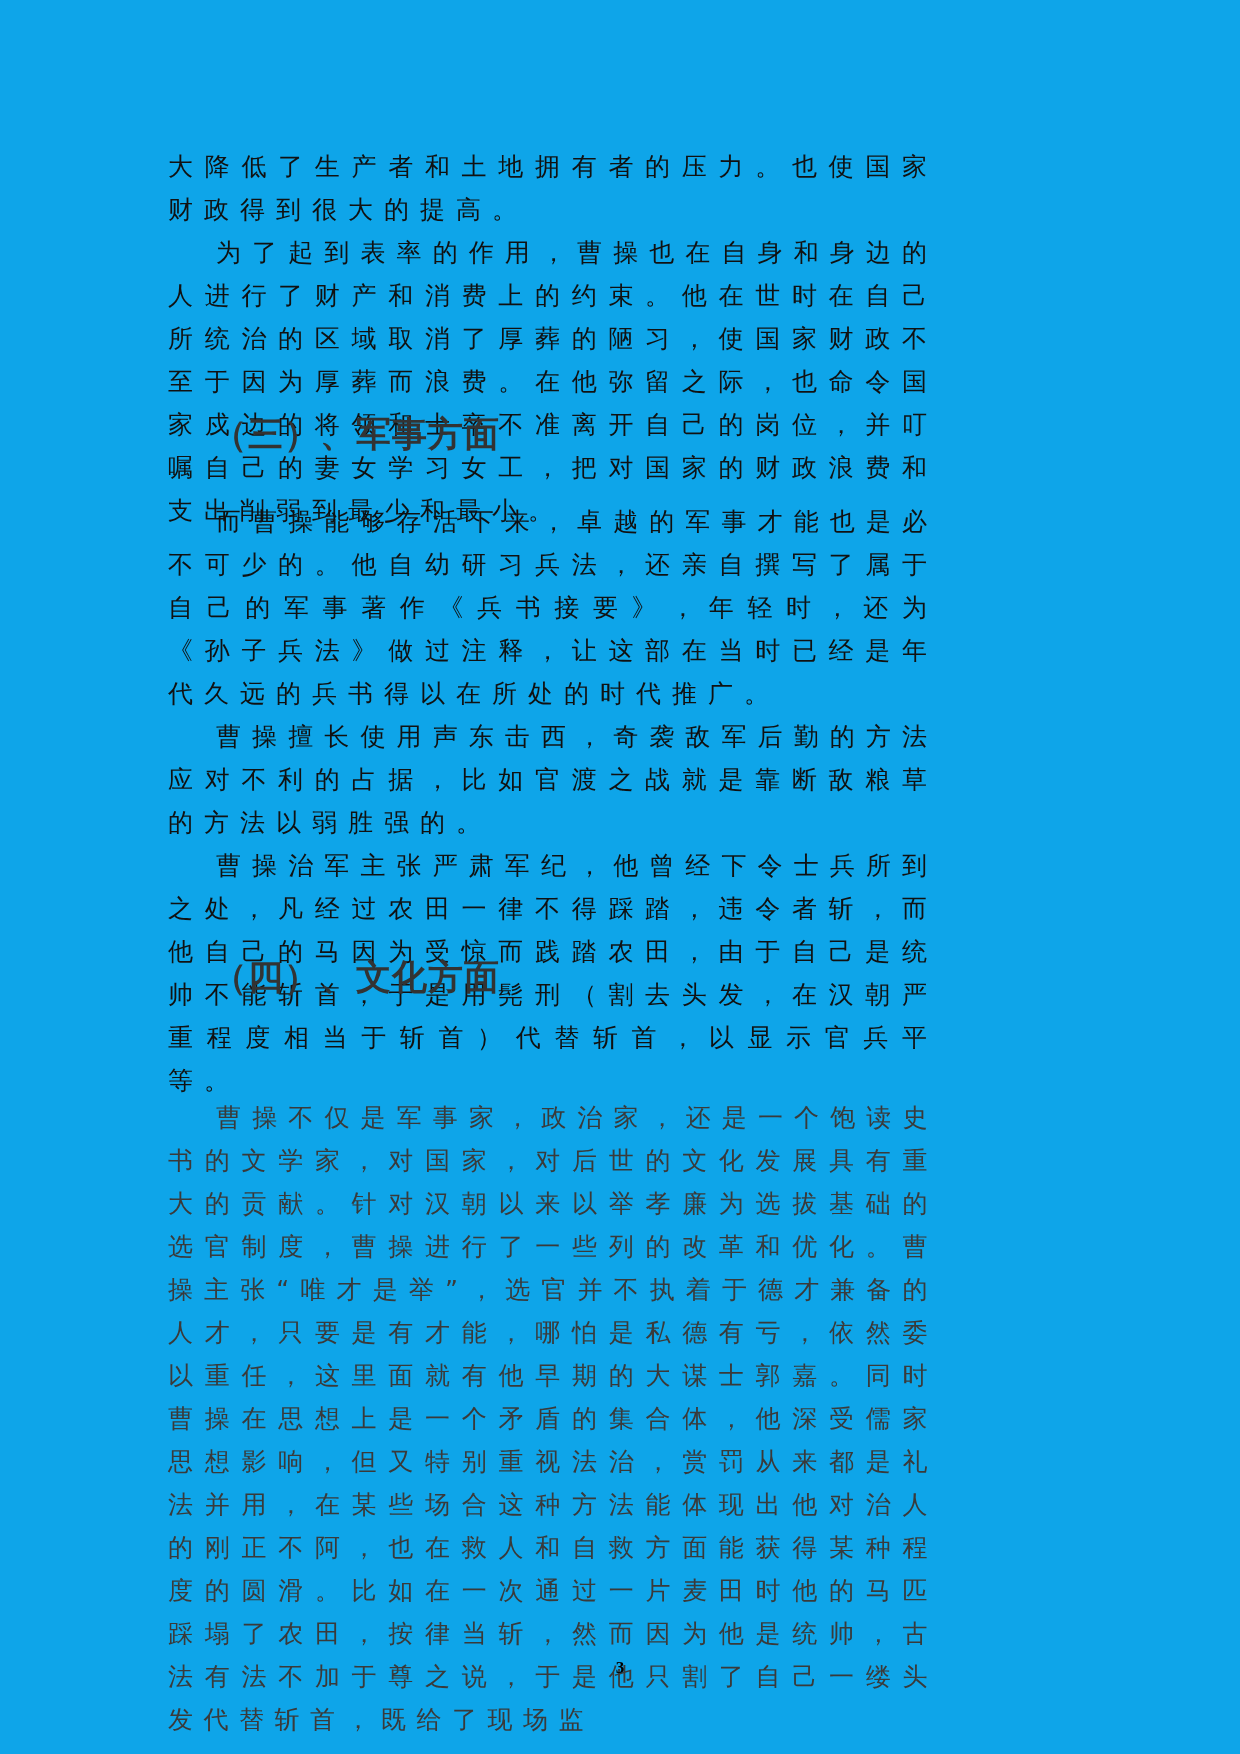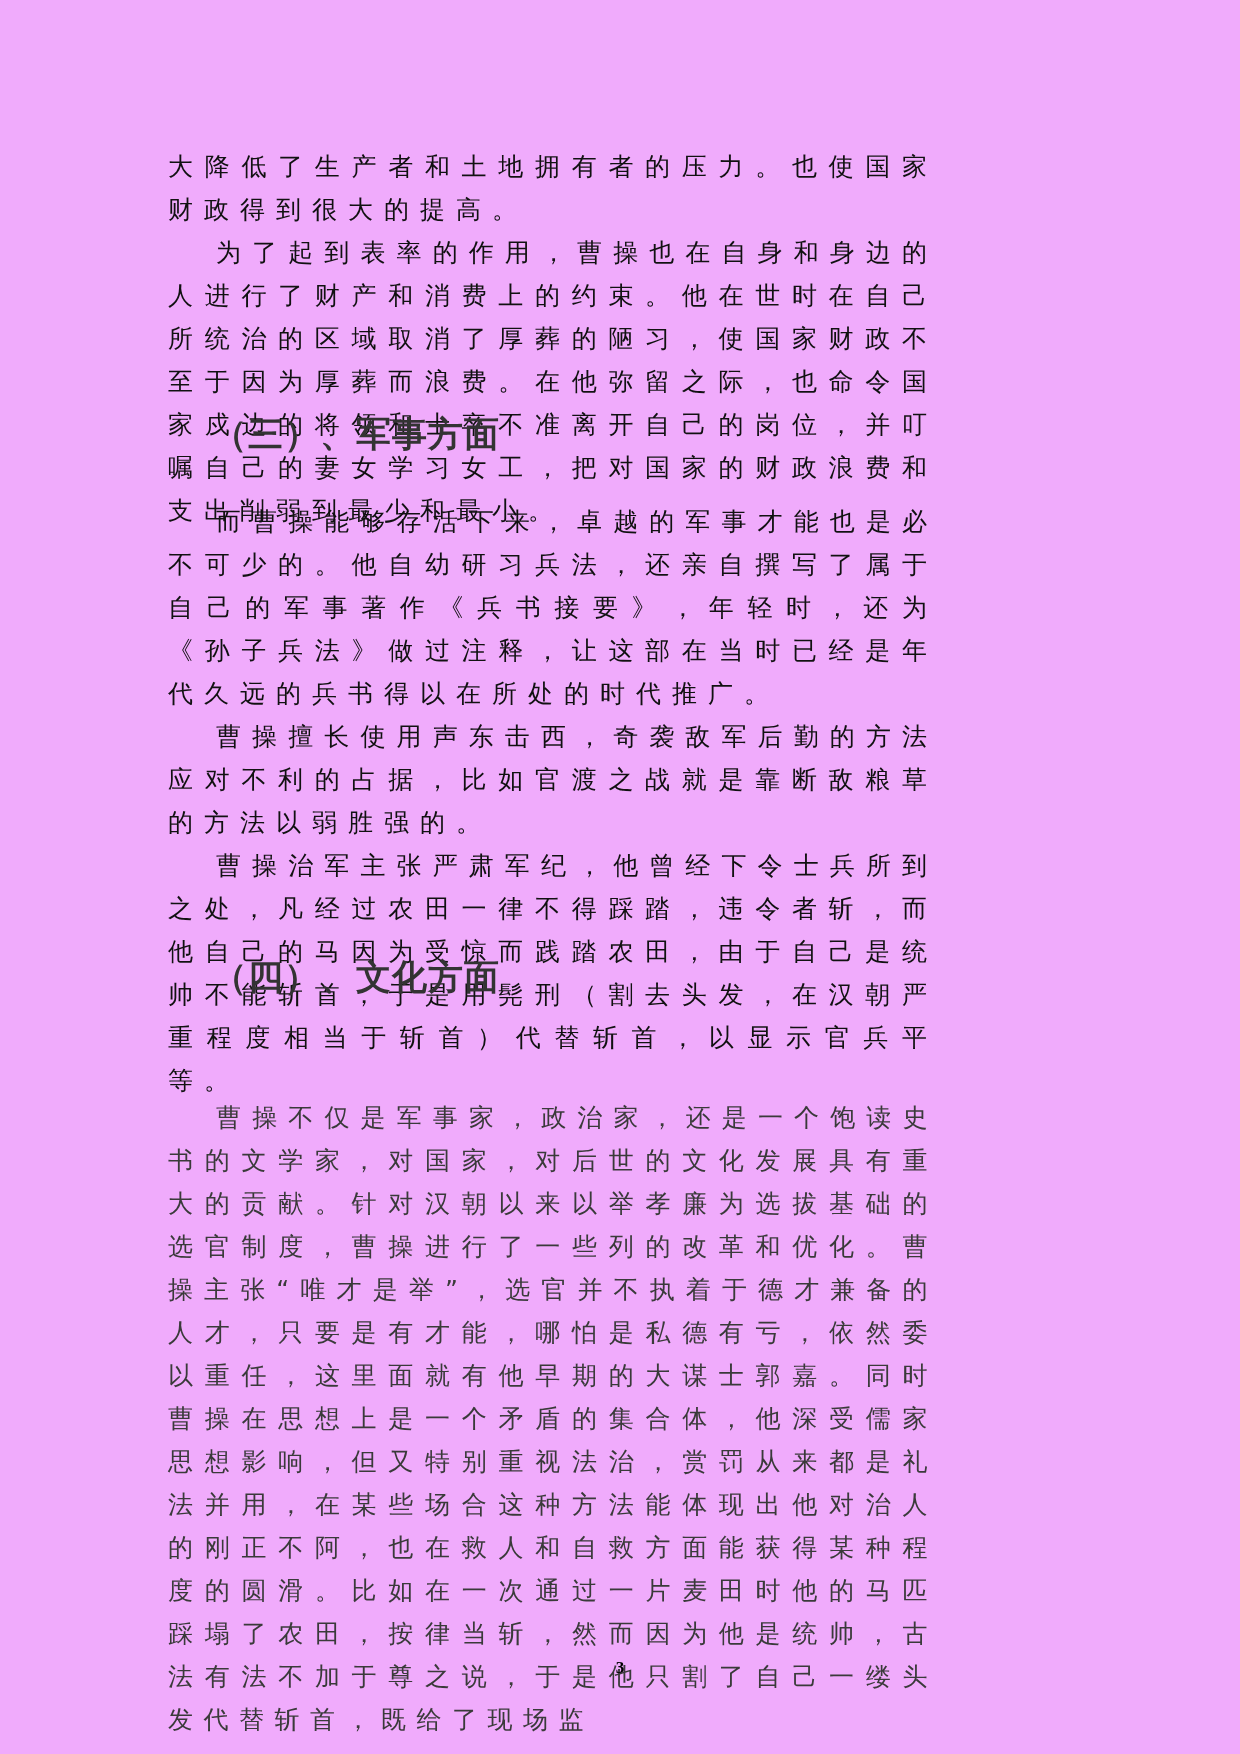--- a/index.html
+++ b/index.html
@@ -14,21 +14,21 @@
       overflow: hidden;
       font-family: "DejaVu Serif", "Liberation Serif", serif;
       color: #000000;
     }
     .page {
       position: absolute;
       left: 0;
       top: 0;
       width: 1240px;
       height: 1754px;
-      background: #f0abfc;
+      background: #0ea5e9;
     }
     .text-block {
       position: absolute;
       left: 168px;
       width: 770px;
     }
     .para {
       margin: 0;
       font-size: 25px;
       line-height: 43px;

